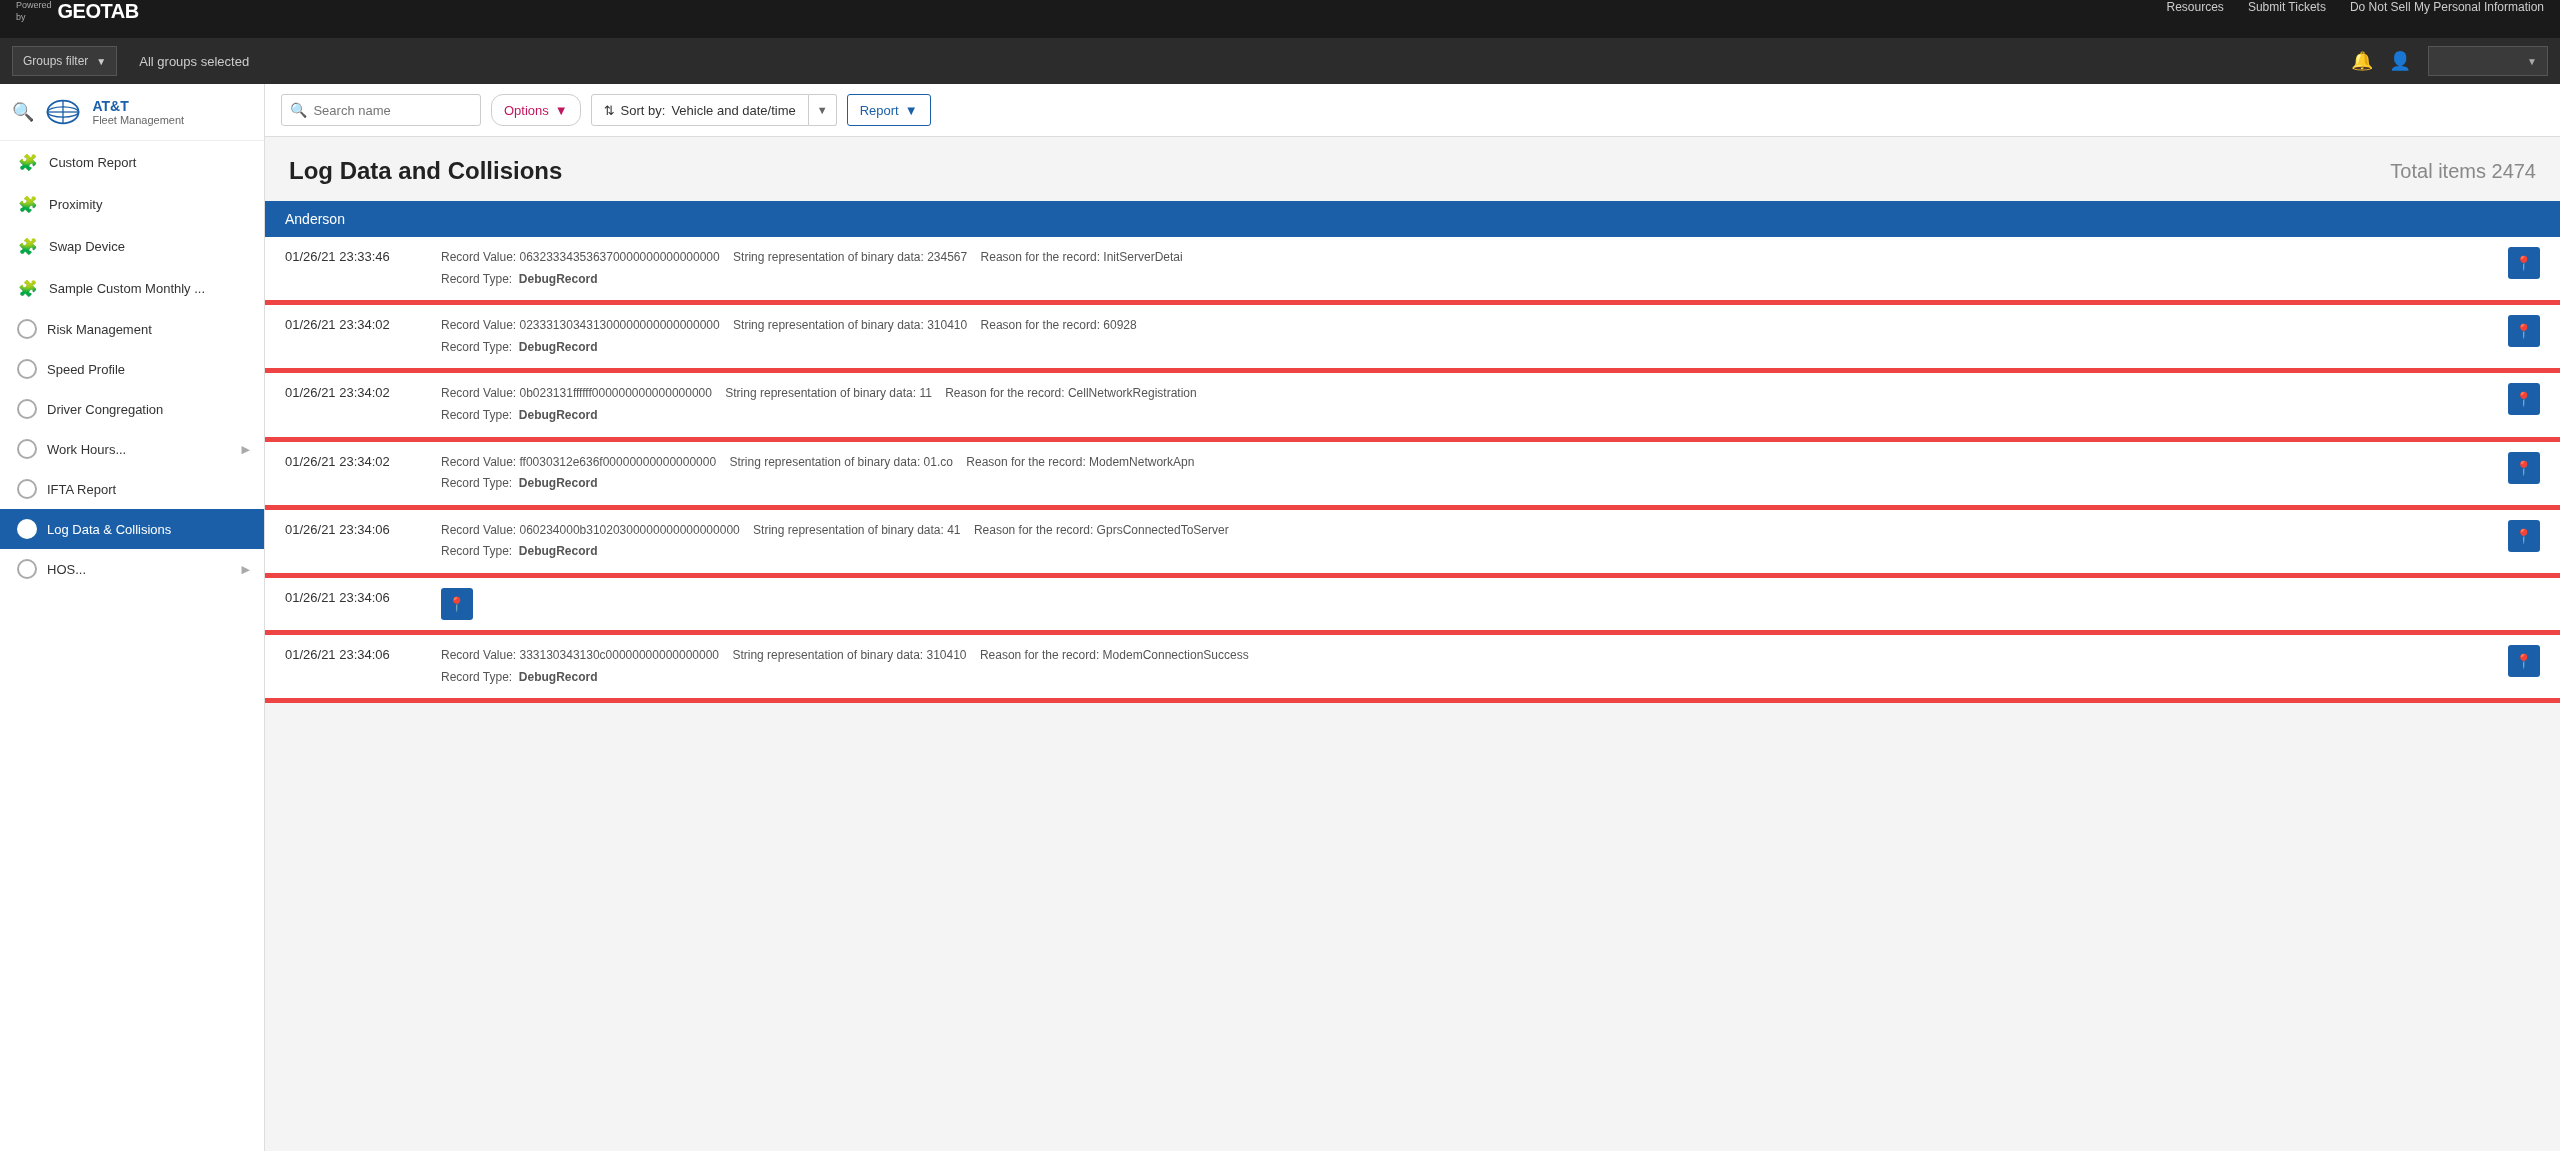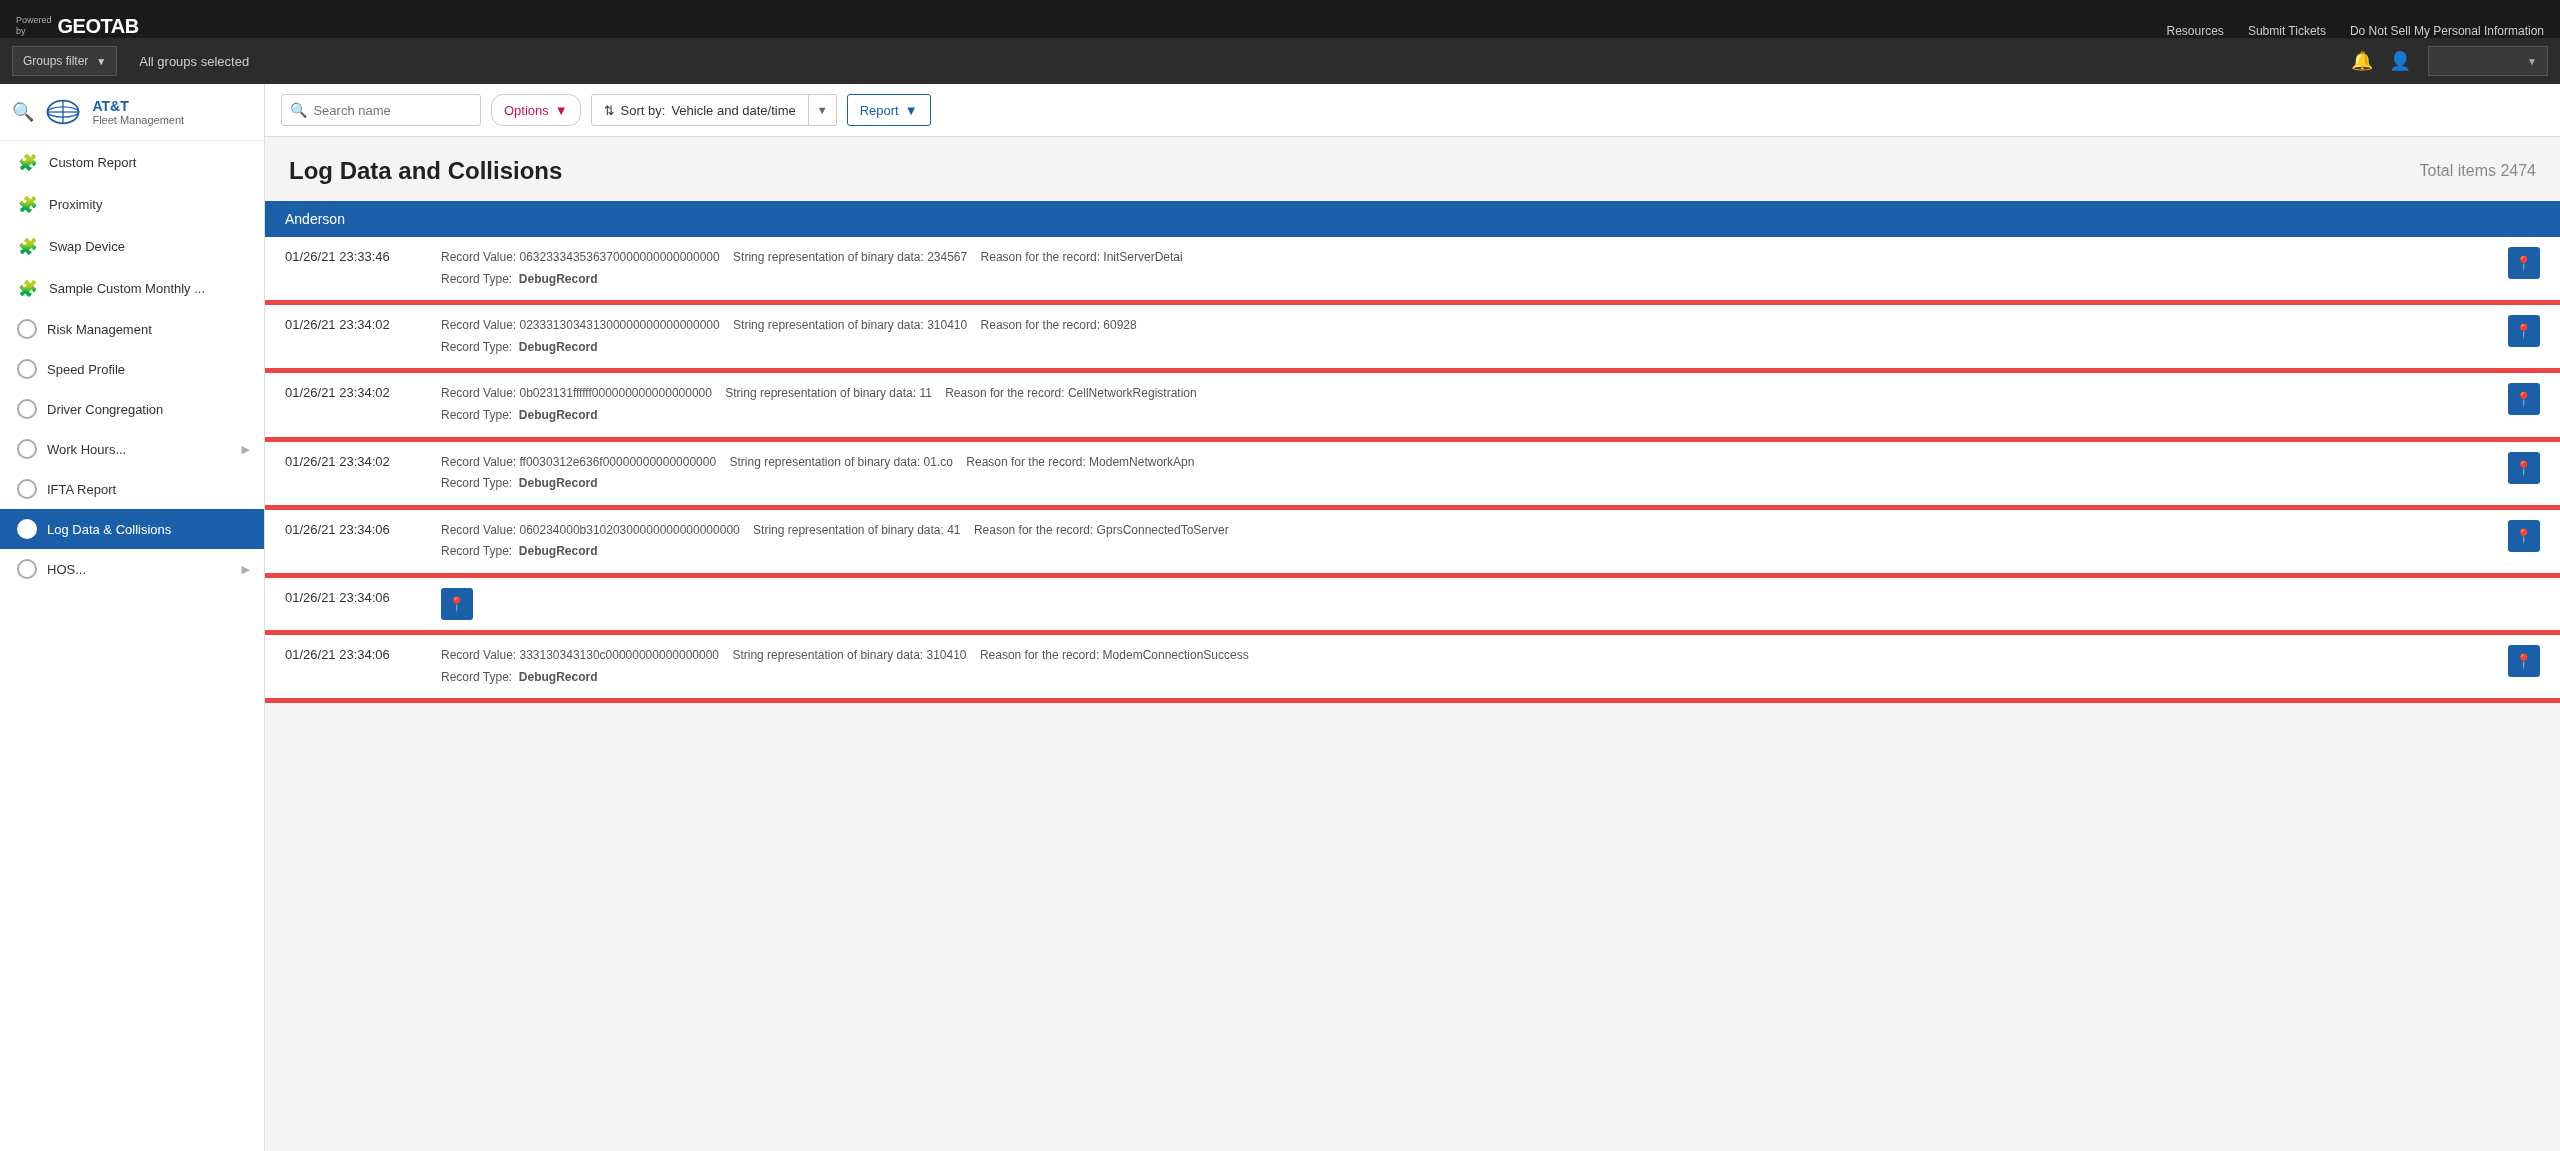--- a/index.html
+++ b/index.html
@@ -3,21 +3,21 @@
   <meta charset="utf-8">
   <style>
     * { box-sizing: border-box; margin: 0; padding: 0; }
     body { font-family: 'Segoe UI', Arial, sans-serif; font-size: 13px; background: #f4f4f4; overflow: hidden; }
 
     
     .top-bar {
       background: #1a1a1a;
       height: 38px;
       display: flex;
-      align-items: flex-end;
+      align-items: flex-start;
       justify-content: space-between;
       padding: 0 16px;
     }
     .top-bar-logo {
       display: flex;
       align-items: center;
       gap: 6px;
     }
     .top-bar-logo .powered-by {
       color: #aaa;
@@ -283,21 +283,21 @@
       justify-content: space-between;
       padding: 20px 24px 16px 24px;
       background: #f4f4f4;
     }
     .page-title {
       font-size: 24px;
       font-weight: 700;
       color: #222;
     }
     .total-items {
-      font-size: 16px;
+      font-size: 20px;
       color: #888;
       font-weight: 300;
     }
     .data-table {
       background: #fff;
       margin: 0 0 0 0;
     }
     .table-group-header {
       background: #1a5fa8;
       color: #fff;

